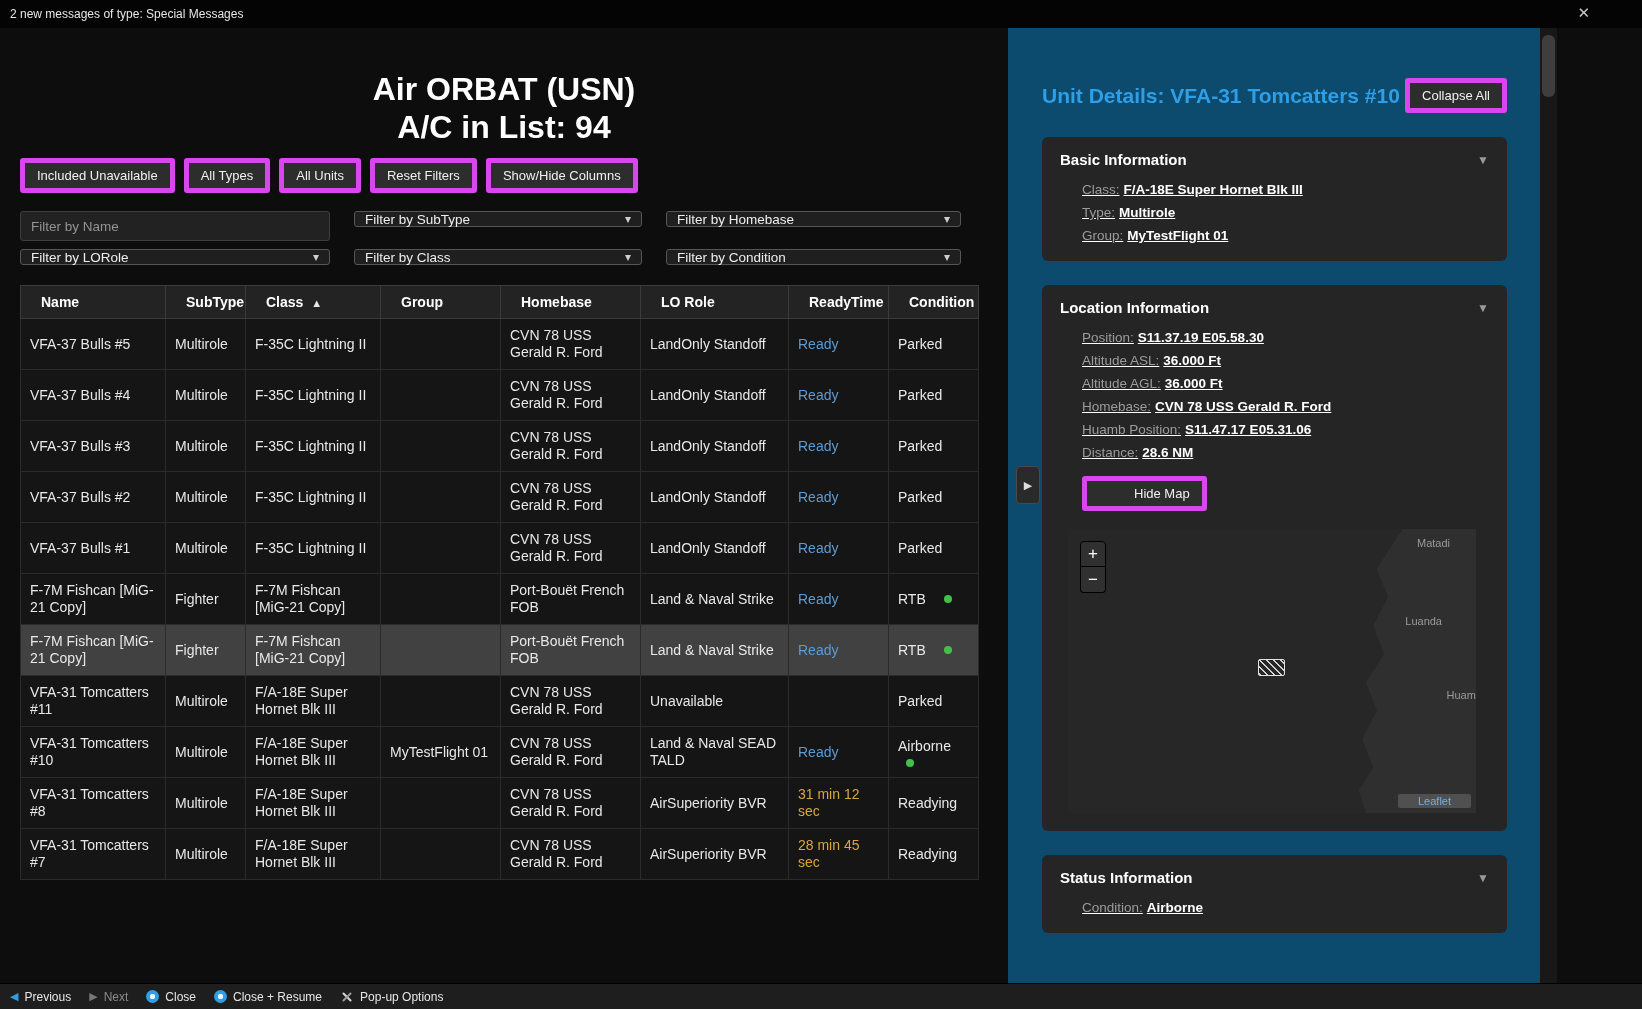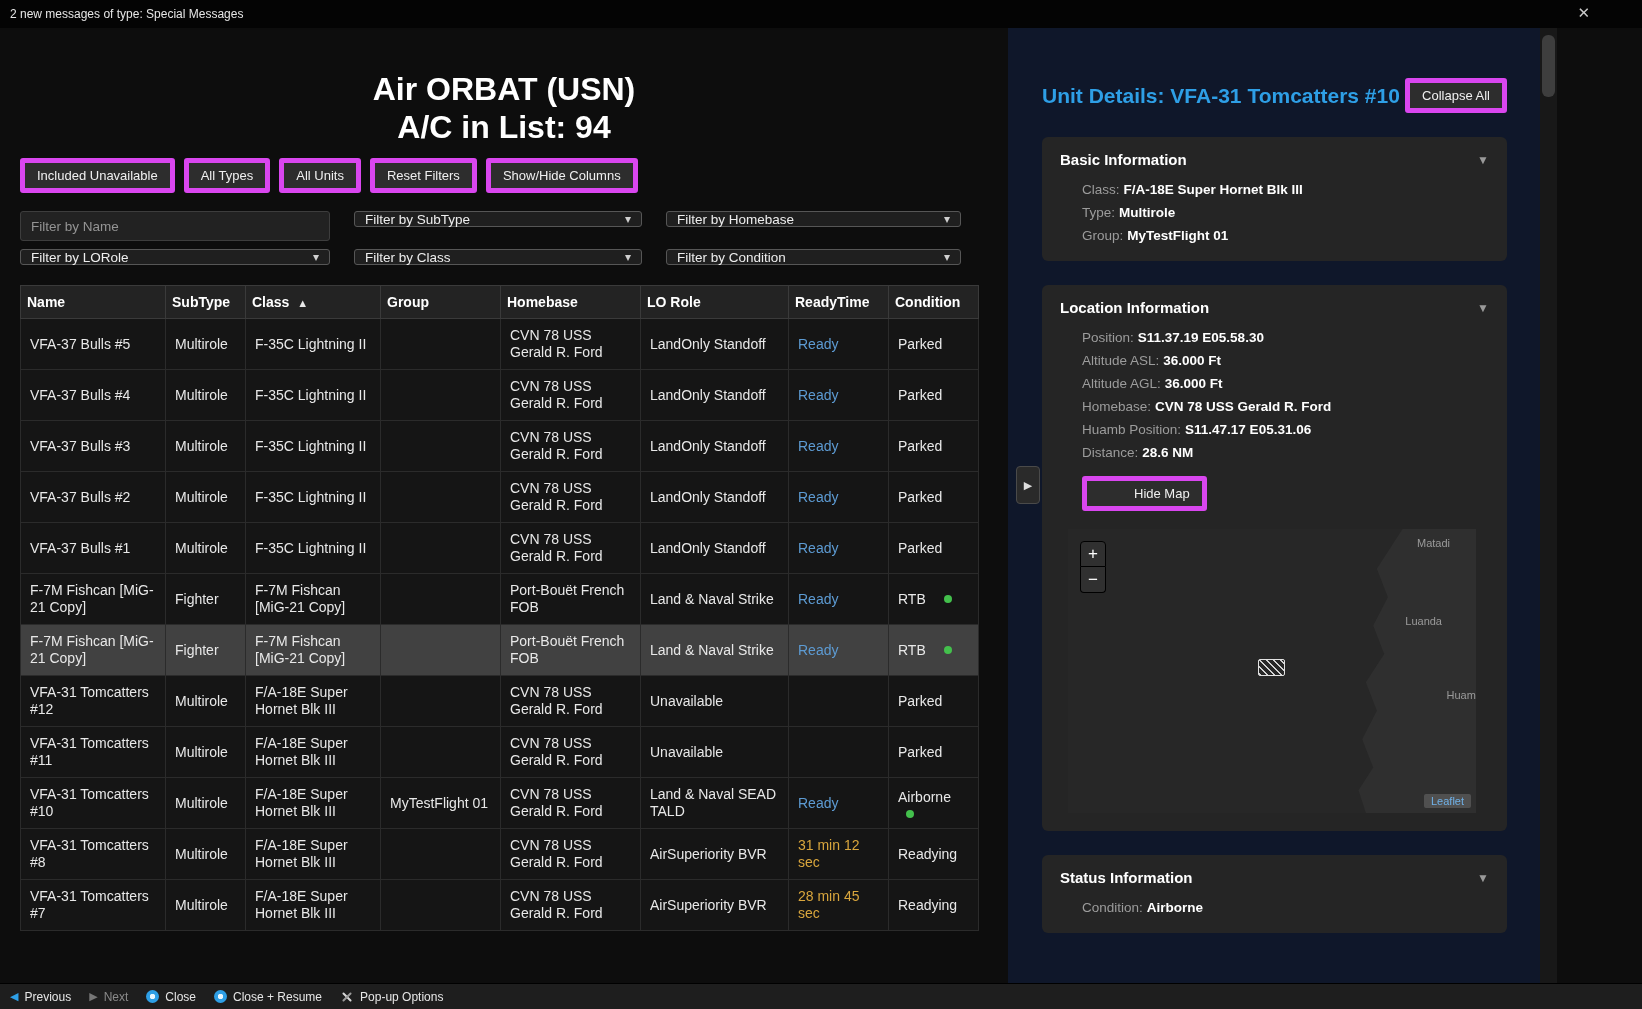--- a/index.html
+++ b/index.html
@@ -32,44 +32,44 @@
   .f-select {
     height:16px; background:#1f1f1f; border:1px solid #565656; border-radius:3px;
     display:flex; align-items:center; justify-content:space-between;
     padding:0 10px; font-size:13.5px; color:#eee; cursor:pointer;
   }
   .f-select .chev { color:#cfcfcf; font-size:12px; }
   
   .orbat-table { margin-top:20px; border-collapse:collapse; width:958px; font-size:14px; table-layout:fixed; }
   .orbat-table th {
     background:#232323; color:#fff; font-weight:bold; text-align:left;
-    padding:8px 6px; border:1px solid #3a3a3a; font-size:14px; cursor:pointer;margin-top:32px;
+    padding:8px 20px; border:1px solid #3a3a3a; font-size:14px; cursor:pointer;margin-top:32px;
   }
   .orbat-table th .sort { margin-left:8px; font-size:11px; color:#e8e8e8; }
   .orbat-table td {
     background:#151515; color:#e8e8e8; padding:6px 9px; height:51px;
     border:1px solid #2b2b2b; vertical-align:middle; line-height:17px;
     overflow:hidden;
   }
   .orbat-table tr.highlighted td { background:#414141; }
   .ready-link { color:var(--ready_blue); }
   .ready-warn { color:var(--warn_orange); }
   .cond { display:flex; align-items:center; gap:18px; }
   .cond .dot { display:inline-block; width:8px; height:8px; border-radius:50%; background:var(--status_green); flex:0 0 auto; }
   .cond.dot-below { flex-direction:column; align-items:flex-start; gap:4px; }
   .cond.dot-below .dot { margin-left:8px; }
   
-  .details { flex:1 1 auto; margin-right:85px; background:#0f172a; overflow:hidden; position:relative; }
+  .details { flex:1 1 auto; margin-right:85px; background:#0c4a6e; overflow:hidden; position:relative; }
   .details-header { display:flex; justify-content:space-between; align-items:center; padding:50px 50px 0 34px; }
   .details-title { font-size:21px; font-weight:bold; color:var(--accent_blue); }
   .section { background:#252525; border-radius:6px; margin:24px 50px 0 34px; padding:14px 18px 18px; }
   .section-head { display:flex; justify-content:space-between; align-items:center; cursor:pointer;text-align:center; }
   .section-title { font-size:15px; font-weight:bold; color:#fff; }
   .section-chev { color:#9a9a9a; font-size:12px; }
-  .fields { margin-top:14px; padding-left:22px; display:flex; flex-direction:column; gap:8px; font-size:13.5px; }
+  .fields { margin-top:14px; padding-left:22px; display:flex; flex-direction:column; gap:8px; font-size:13.5px;text-decoration:underline; }
   .flabel { color:#9c9c9c; }
   .fvalue { color:#fff; font-weight:bold; margin-left:4px; }
   .hide-map-btn { margin:16px 0 0 22px;padding-left:47px; }
   
   .map { position:relative; margin:18px 0 0 8px; width:408px; height:284px; background:#272727; overflow:hidden; cursor:grab; }
   .land {
     position:absolute; top:0; right:0; width:45%; height:100%; background:#2f2f2f;
     clip-path: polygon(100% 0, 100% 100%, 40% 100%, 36% 92%, 44% 84%, 38% 74%, 46% 64%, 40% 54%, 50% 44%, 44% 34%, 52% 24%, 46% 14%, 54% 6%, 60% 0);
   }
   .map-labels { position:absolute; inset:0; }
@@ -85,21 +85,21 @@
   .zoom-btn.in { border-radius:4px 4px 0 0; }
   .zoom-btn.out { border-radius:0 0 4px 4px; border-top:none; }
   .map-unit {
     position:absolute; left:190px; top:130px; width:27px; height:17px;
     border:1.5px solid #e2e2e2; border-radius:2px;
     background:repeating-linear-gradient(45deg, rgba(228,228,228,.9) 0 1.5px, transparent 1.5px 5px);
     cursor:pointer;
   }
   .map-attr {
     position:absolute; right:5px; bottom:5px; font-size:11px; color:#6fb1e8;
-    background:rgba(200,200,200,0.22); padding:1px 7px; border-radius:2px; cursor:pointer;
+    background:rgba(200,200,200,0.22); padding:1px 20px; border-radius:2px; cursor:pointer;
   }
   
   .panel-toggle {
     position:absolute; left:1016px; top:466px; width:24px; height:38px;
     background:#2a2a2a; border:1px solid #4a4a4a; border-radius:4px;
     color:#ddd; font-size:11px; display:flex; align-items:center; justify-content:center;
     cursor:pointer; z-index:4;
   }
   .scrollbar { position:absolute; top:28px; right:85px; width:17px; bottom:26px; background:#181818; z-index:4; }
   .scroll-thumb { position:absolute; top:7px; left:2px; width:13px; height:62px; background:#3e3e3e; border-radius:6px; cursor:pointer; }
@@ -332,37 +332,20 @@
                 <span class="ready-text ready-link">Ready</span>
               </td>
               <td>
                 <span class="cond dot-inline">
                   <span class="cond-text">RTB</span>
                   <span class="dot"></span>
                 </span>
               </td>
             </tr>
 
-            <tr>
-              <td>VFA-31 Tomcatters #12</td>
-              <td>Multirole</td>
-              <td>F/A-18E Super Hornet Blk III</td>
-              <td></td>
-              <td>CVN 78 USS Gerald R. Ford</td>
-              <td>Unavailable</td>
-              <td class="ready-cell">
-                <span class="ready-text ready-none"></span>
-              </td>
-              <td>
-                <span class="cond dot-none">
-                  <span class="cond-text">Parked</span>
-
-                </span>
-              </td>
-            </tr>
 
             <tr>
               <td>VFA-31 Tomcatters #11</td>
               <td>Multirole</td>
               <td>F/A-18E Super Hornet Blk III</td>
               <td></td>
               <td>CVN 78 USS Gerald R. Ford</td>
               <td>Unavailable</td>
               <td class="ready-cell">
                 <span class="ready-text ready-none"></span>

